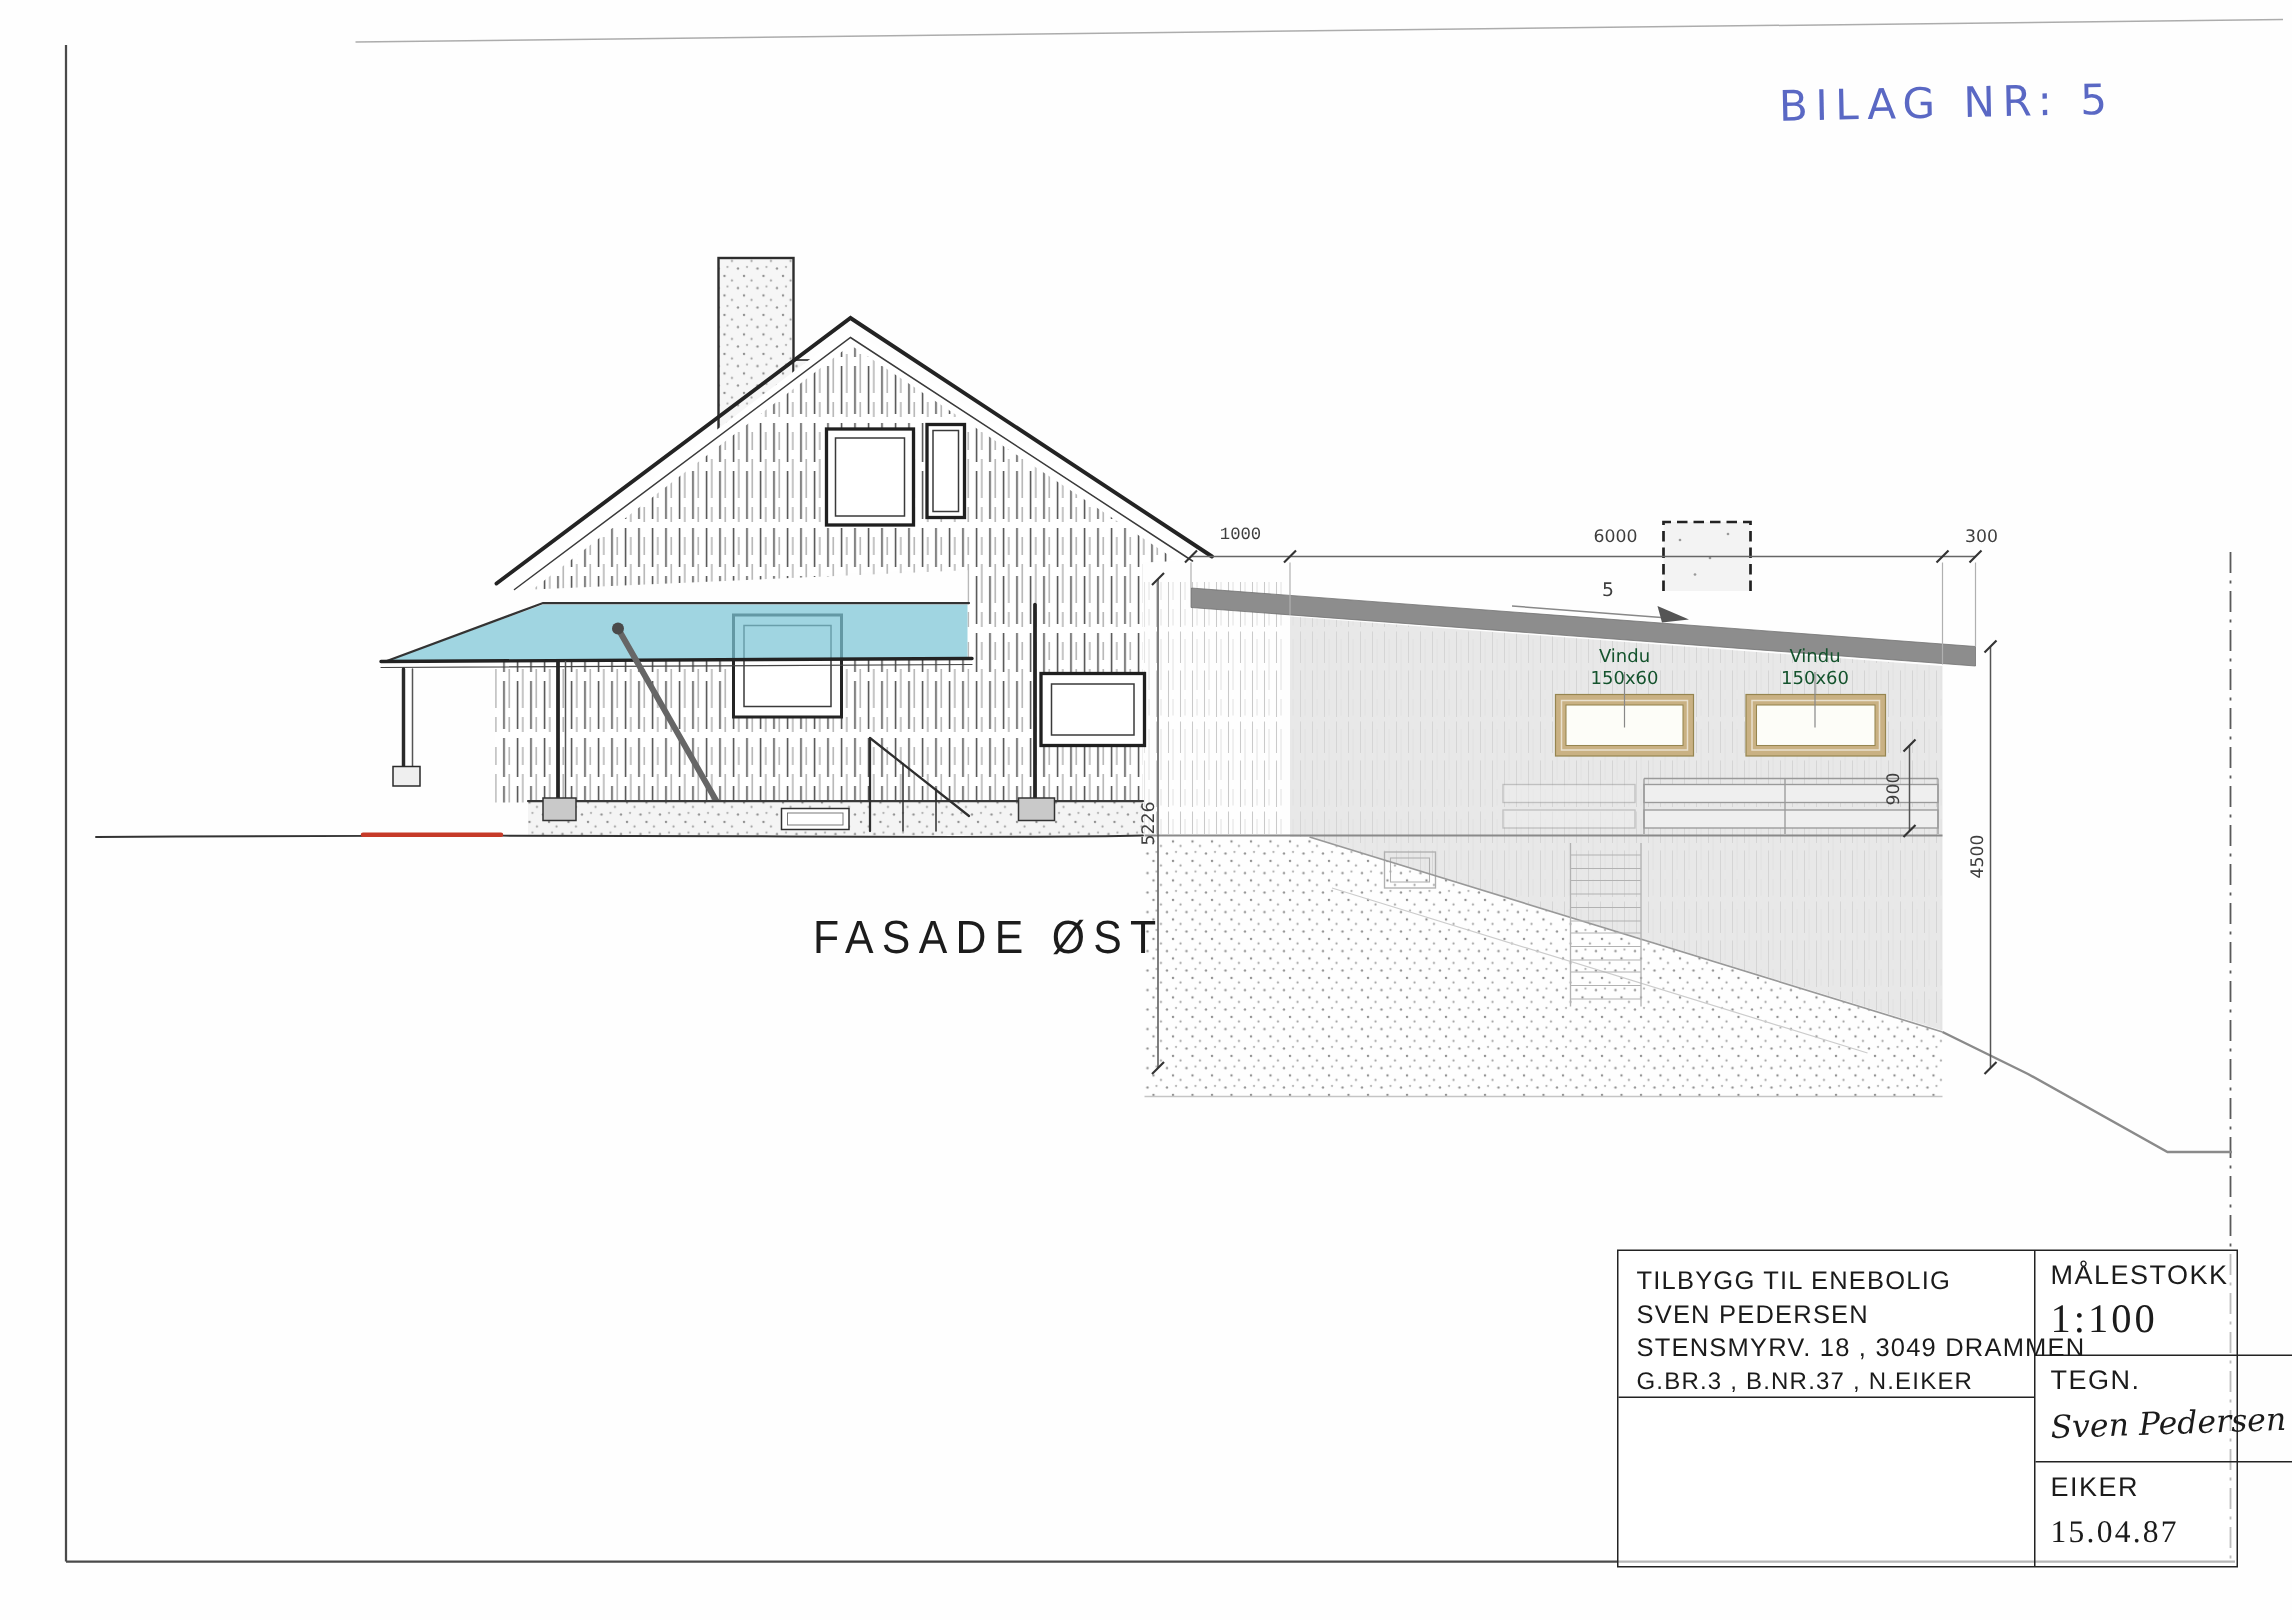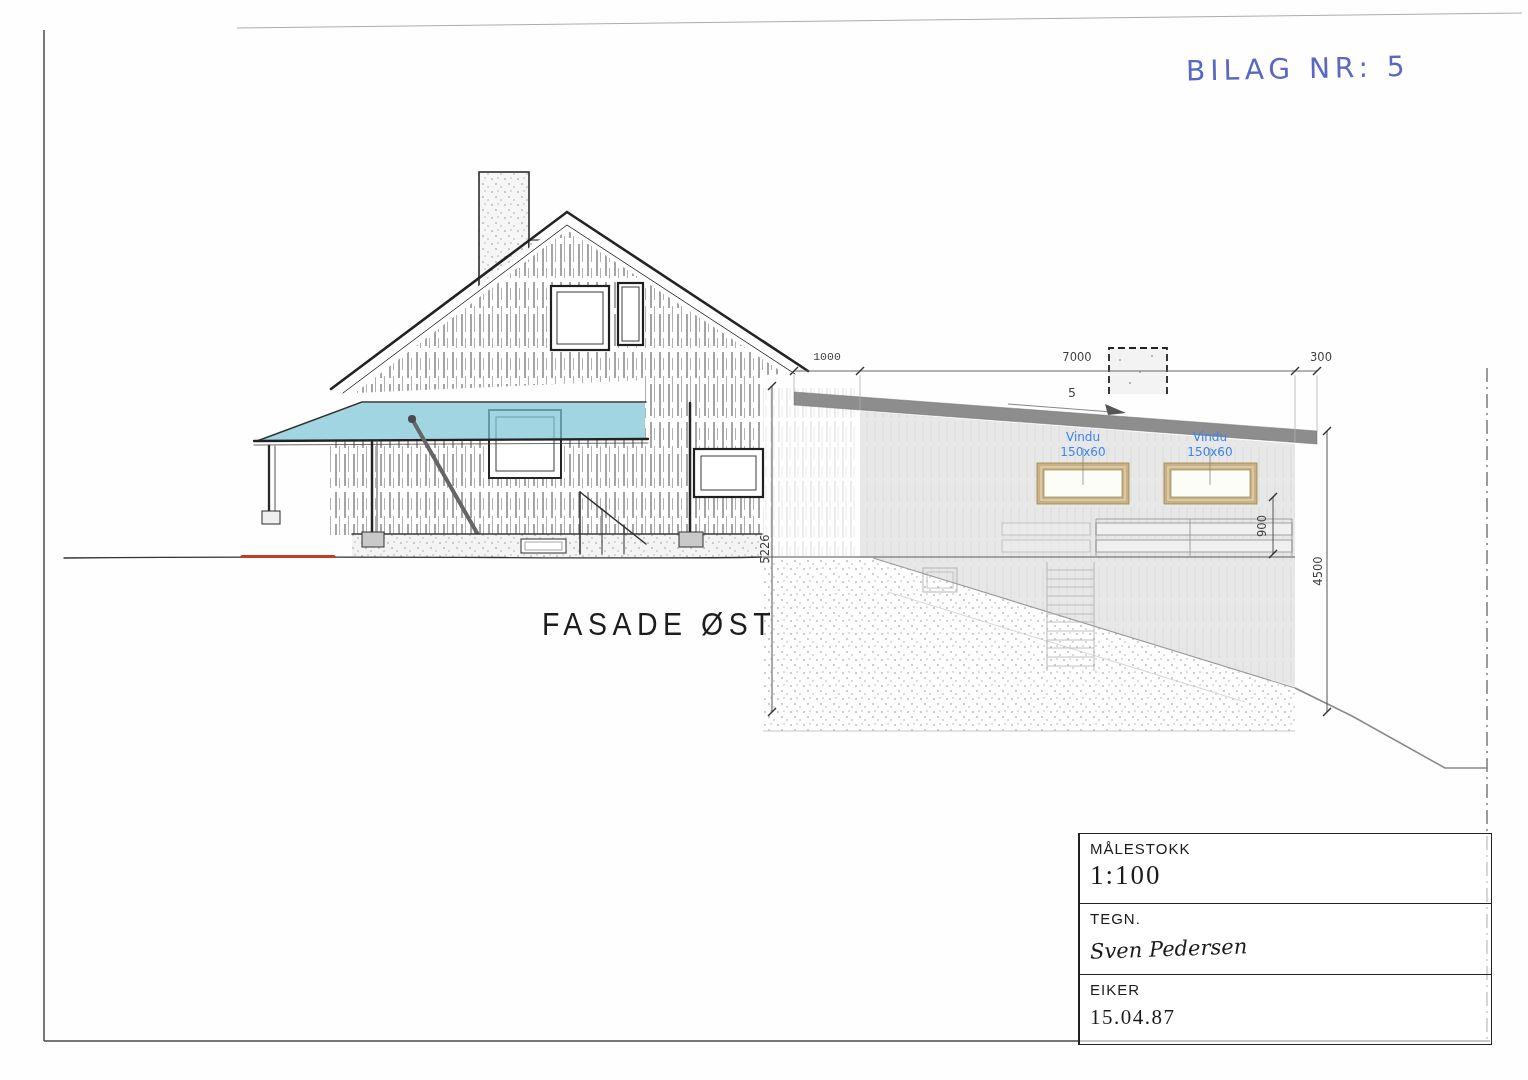--- a/index.html
+++ b/index.html
@@ -6,32 +6,32 @@
   #sheet{position:relative;width:1528px;height:1080px;background:#fefefe;overflow:hidden;
          font-family:"Liberation Sans",sans-serif;}
   svg{position:absolute;left:0;top:0;}
   .txt{position:absolute;color:#3f3f3f;font-family:"DejaVu Sans",sans-serif;font-size:11.5px;text-align:center;white-space:nowrap;}
   .dim-v{transform:rotate(-90deg);transform-origin:center center;}
   .bilag{position:absolute;left:1186px;top:52px;width:240px;color:#5a68c4;
          font-family:"DejaVu Sans",sans-serif;font-size:28px;letter-spacing:5px;
          transform:rotate(-1.2deg);white-space:nowrap;}
   .fasade{position:absolute;left:542px;top:607px;color:#1c1c1c;font-size:31px;
           letter-spacing:6px;transform:scaleX(.92);transform-origin:left center;white-space:nowrap;}
-  .vindu{line-height:15px;font-size:12px;color:#3b82f6;}
+  .vindu{line-height:15px;font-size:12px;color:#14532d;}
   
   .tblock{position:absolute;left:1078px;top:833px;width:412px;height:210px;
           border:1.7px solid #222;display:flex;color:#1b1b1b;background:rgba(255,255,255,.6);}
   .tb-left{width:277px;position:relative;padding:9px 12px;box-sizing:border-box;}
   .tb-left .ln{font-size:17px;letter-spacing:.8px;line-height:22.5px;white-space:nowrap;}
   .tb-left .ln4{font-size:16px;}
   .tb-underline{position:absolute;left:0;top:97px;width:100%;border-bottom:1.4px solid #222;}
   .tb-right{flex:1;border-left:1.7px solid #222;display:flex;flex-direction:column;}
   .tb-row{flex:1;padding:6px 10px;box-sizing:border-box;}
   .tb-row + .tb-row{border-top:1.7px solid #222;}
-  .tb-label{font-size:15px;letter-spacing:1px;}
+  .tb-label{font-size:18px;letter-spacing:1px;}
   .tb-scale{font-size:27px;letter-spacing:2px;margin-top:3px;font-family:Liberation Serif, serif;}
   .tb-sign{font-family:"DejaVu Serif",serif;font-style:italic;font-size:21px;
            transform:rotate(-2deg);margin-top:6px;white-space:nowrap;}
   .tb-date{font-size:21px;letter-spacing:1.5px;margin-top:7px;font-family:Liberation Serif, serif;}
 </style>
 </head>
 <body>
 
 <div id="sheet">
 
@@ -246,38 +246,45 @@
       <line x1="1210" y1="448" x2="1210" y2="485" stroke="#888888" stroke-width="0.8"></line>
     </g>
   </g>
 </svg>
 
 <div class="bilag">BILAG NR: 5</div>
 
 <div class="fasade">FASADE ØST</div>
 
 <div class="txt" style="left:797px;top:350px;width:60px;font-family:Liberation Mono, monospace;">1000</div>
-<div class="txt" style="left:1047px;top:350px;width:60px;">7000</div>
+<div class="txt" style="left:1047px;top:350px;width:60px;">6000</div>
 <div class="txt" style="left:1304px;top:350px;width:34px;">300</div>
 <div class="txt" style="left:1060px;top:385px;width:24px;font-size:12.5px;">5</div>
 
 <div class="txt vindu" style="left:1047px;top:430px;width:72px;">
   <div>Vindu</div>
   <div>150x60</div>
 </div>
 <div class="txt vindu" style="left:1174px;top:430px;width:72px;">
   <div>Vindu</div>
   <div>150x60</div>
 </div>
 
 <div class="txt dim-v" style="left:743px;top:542px;width:44px;">5226</div>
 <div class="txt dim-v" style="left:1242px;top:519px;width:40px;">900</div>
 <div class="txt dim-v" style="left:1296px;top:564px;width:44px;">4500</div>
 
 <div class="tblock">
+  <div class="tb-left">
+    <div class="ln">TILBYGG TIL ENEBOLIG</div>
+    <div class="ln">SVEN PEDERSEN</div>
+    <div class="ln">STENSMYRV. 18 , 3049 DRAMMEN</div>
+    <div class="ln ln4">G.BR.3 , B.NR.37 , N.EIKER</div>
+    <div class="tb-underline"></div>
+  </div>
   <div class="tb-right">
     <div class="tb-row">
       <div class="tb-label">MÅLESTOKK</div>
       <div class="tb-scale">1:100</div>
     </div>
     <div class="tb-row">
       <div class="tb-label">TEGN.</div>
       <div class="tb-sign">Sven Pedersen</div>
     </div>
     <div class="tb-row">

